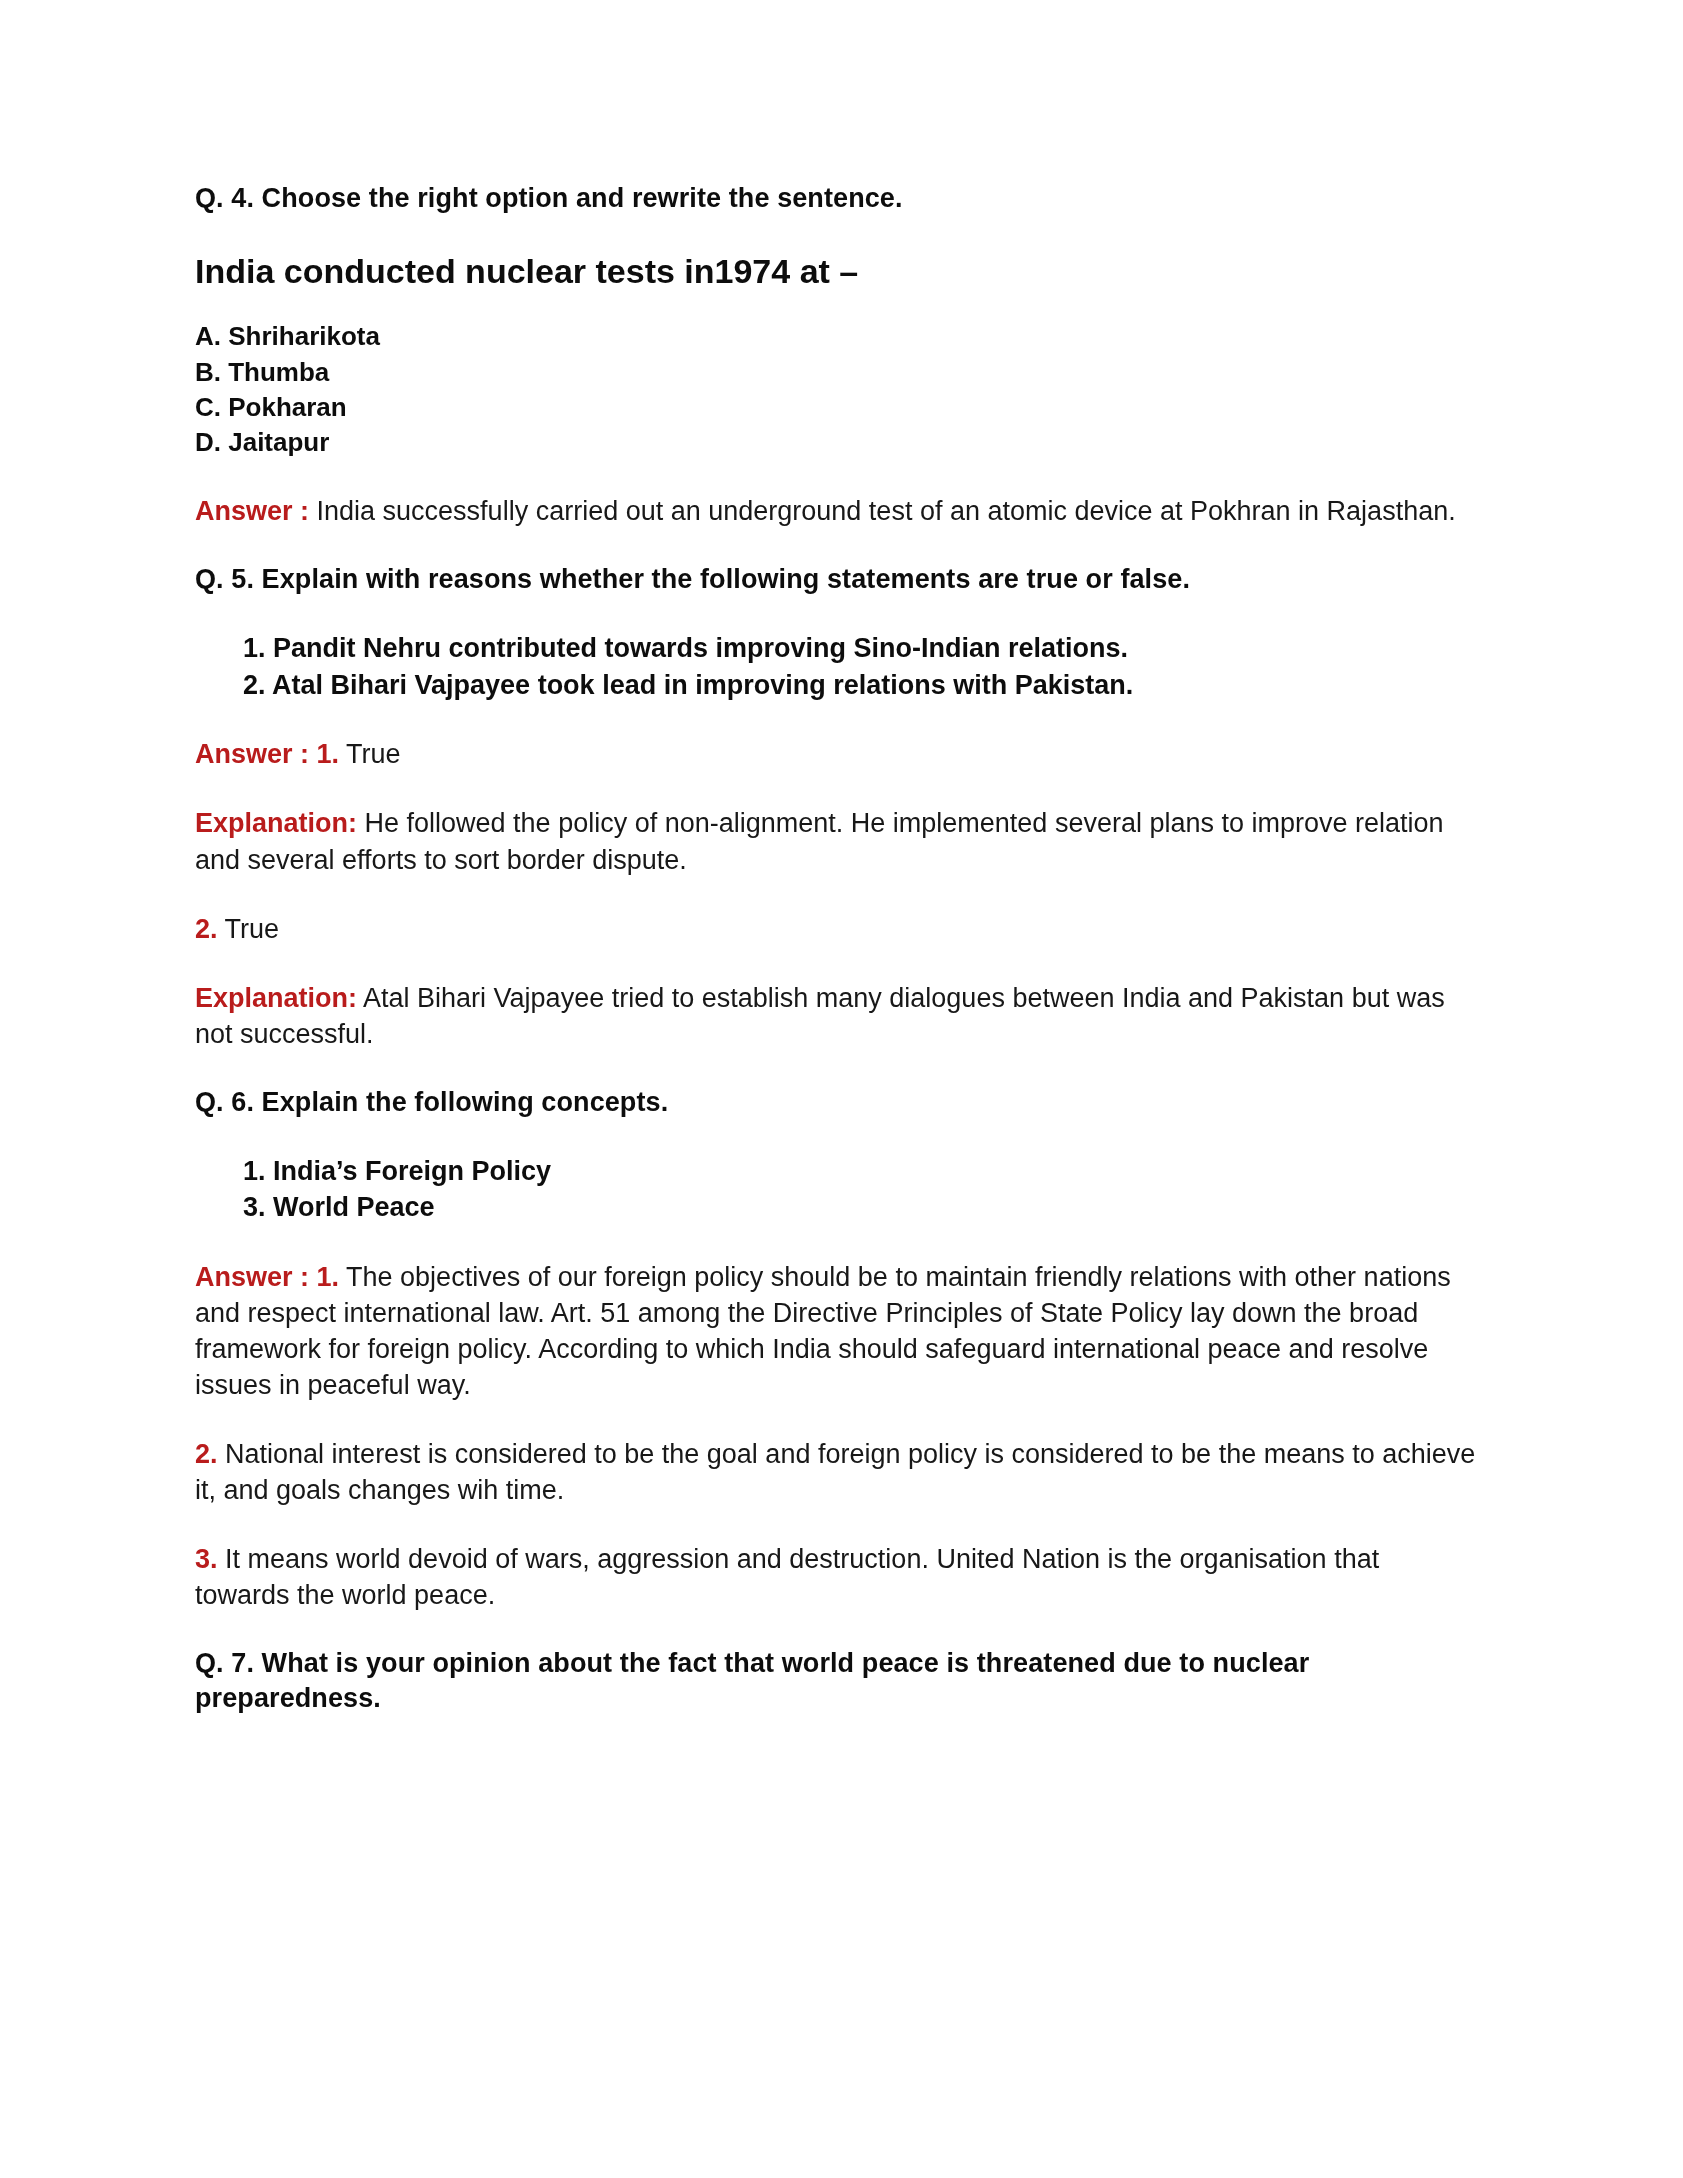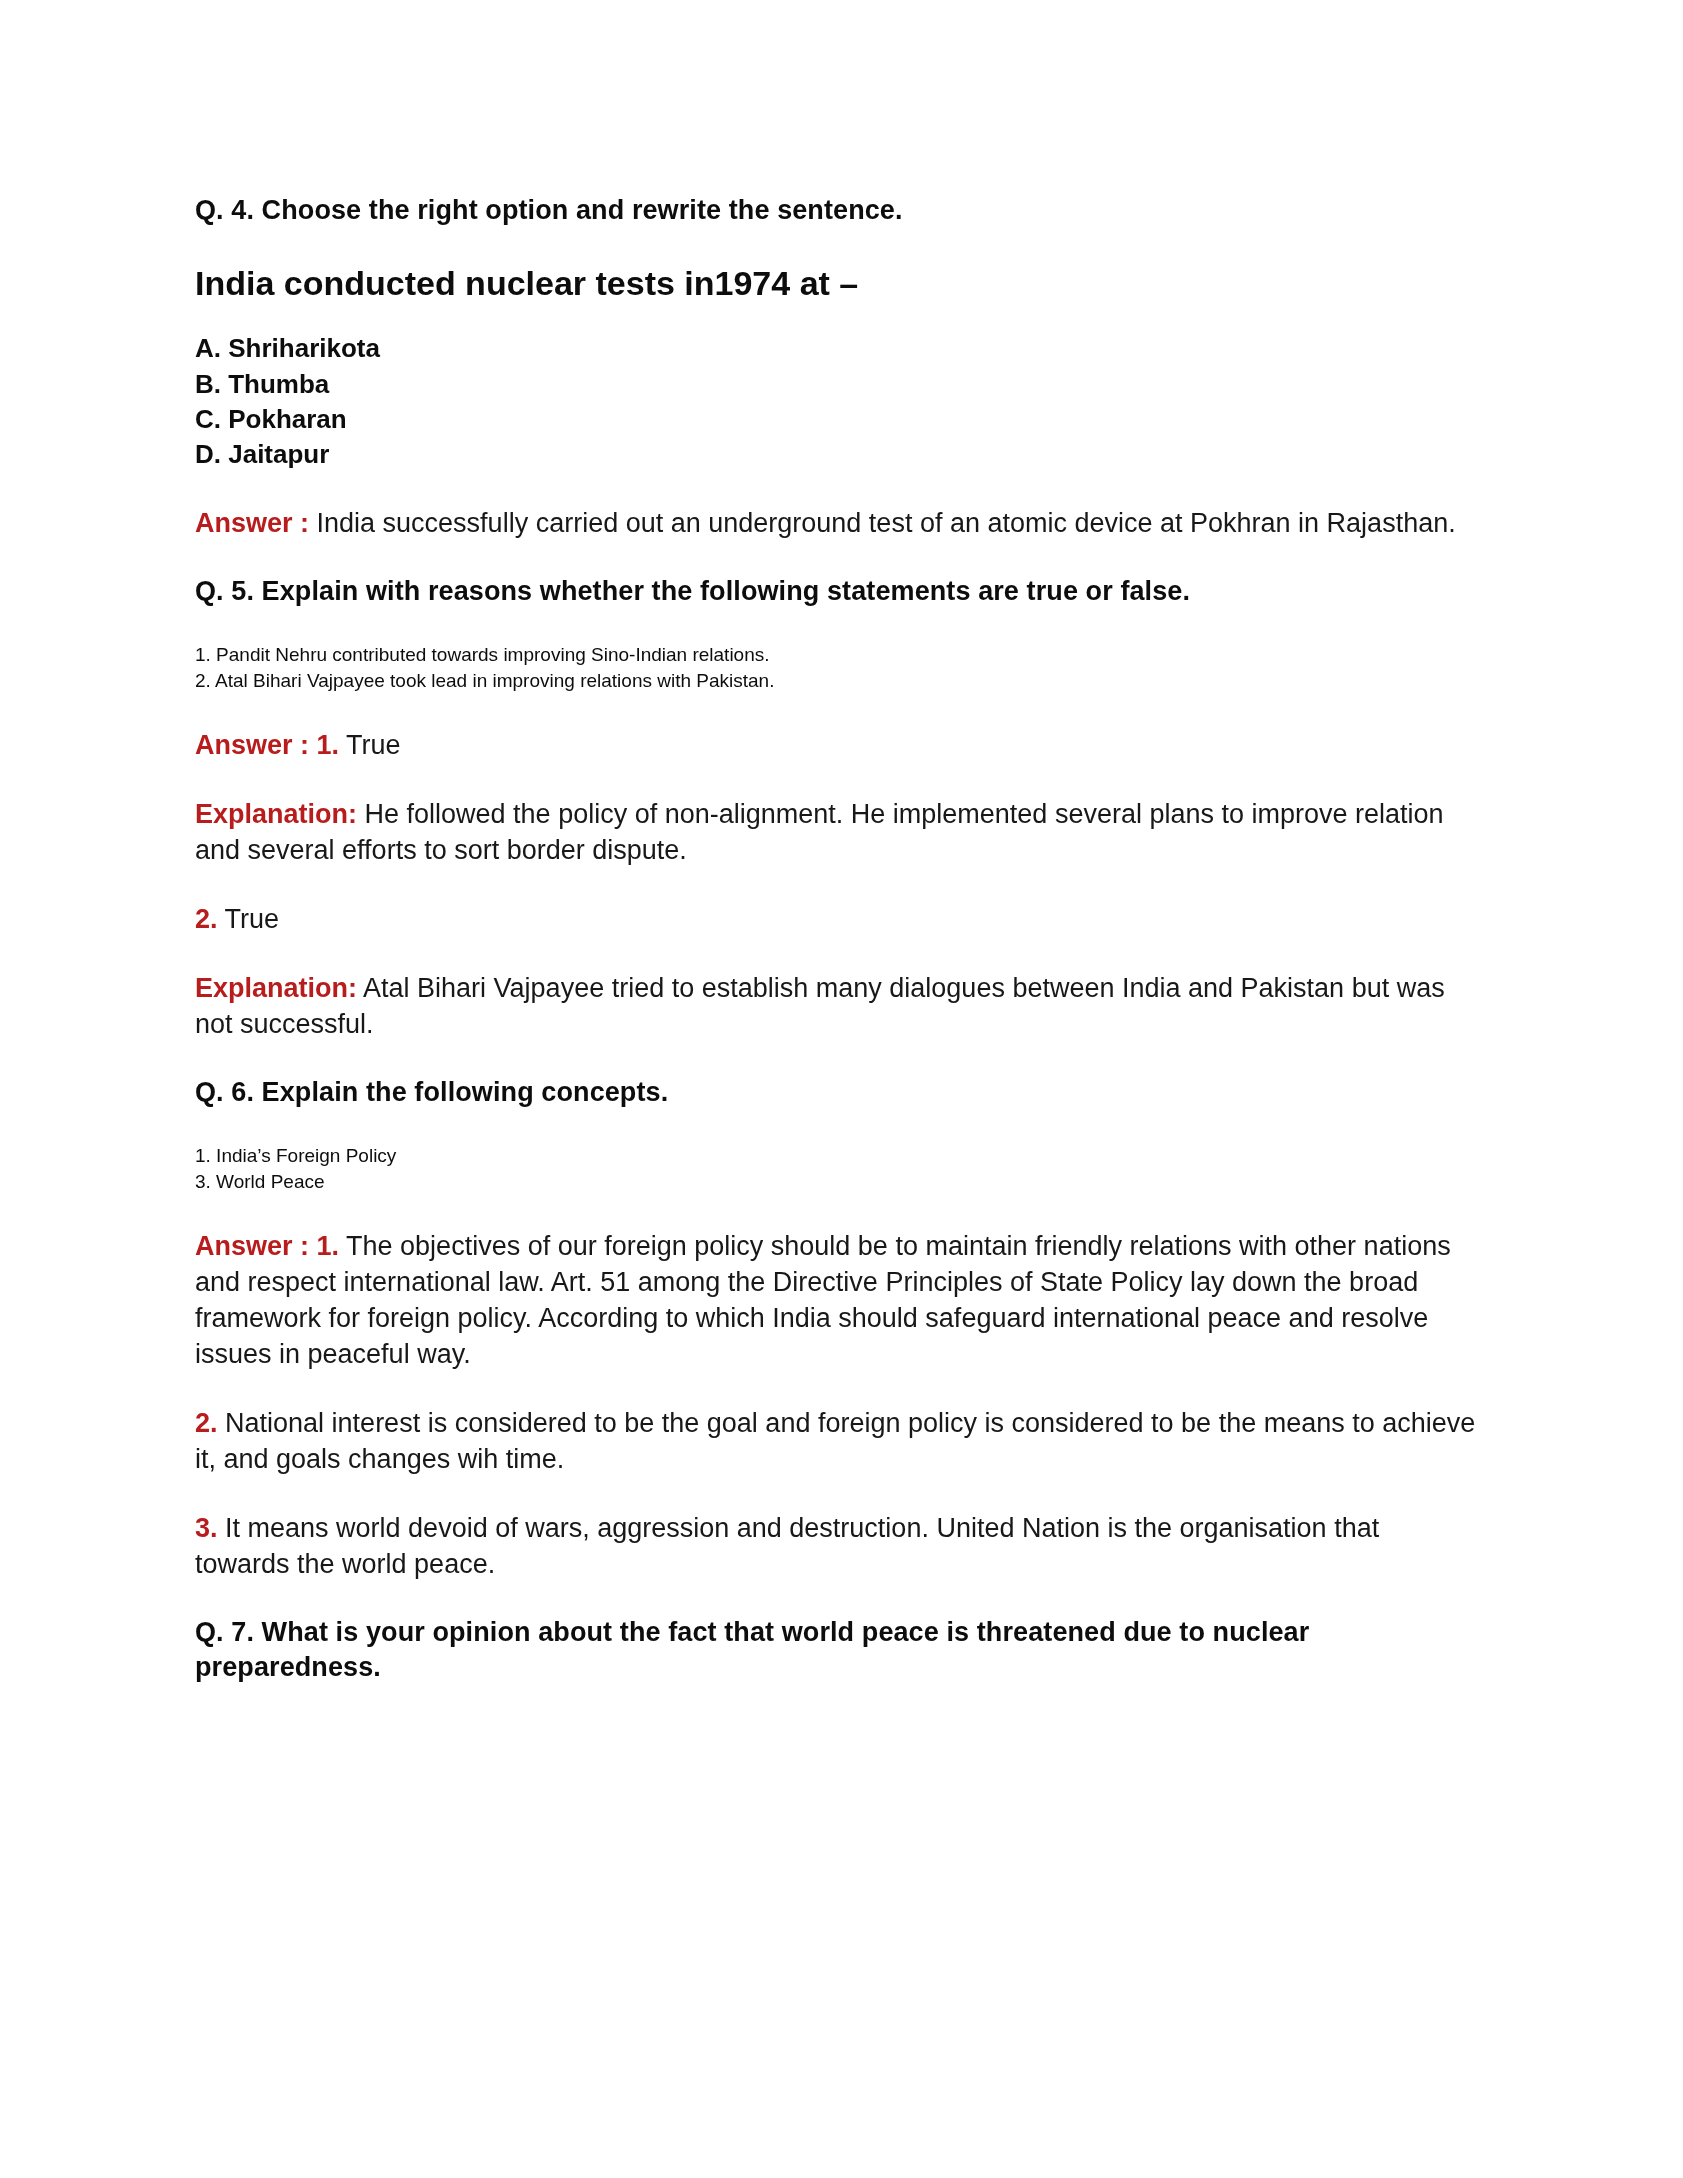--- a/index.html
+++ b/index.html
@@ -16,21 +16,21 @@
     width: 1683px;
     height: 2178px;
     background: #ffffff;
     margin: 0 auto;
     overflow: hidden;
     box-sizing: border-box;
   }
   .content {
     position: absolute;
     left: 195px;
-    top: 193px;
+    top: 181px;
     width: 1282px;
   }
   .q-heading {
     font-weight: bold;
     font-size: 27px;
     line-height: 1.30;
     letter-spacing: 0.1px;
     margin: 0 0 33px 0;
     color: #0d0d0d;
   }
@@ -62,24 +62,25 @@
   .lead {
     font-weight: bold;
     color: #b91c1c;
   }
   .sub-list {
     margin: 0 0 33px 0;
     padding: 0;
     list-style: none;
   }
   .sub-list li {
-    font-weight: normal;
-    font-size: 19px;
+    font-weight: bold;
+    font-size: 27px;
     line-height: 1.355;
     color: #0d0d0d;
+    margin-left: 48px;
   }
   .inline { display: inline; }
 </style>
 </head>
 <body>
 
 <div class="page">
   <div class="content">
 
     <p class="q-heading">Q. 4. Choose the right option and rewrite the sentence.</p>

